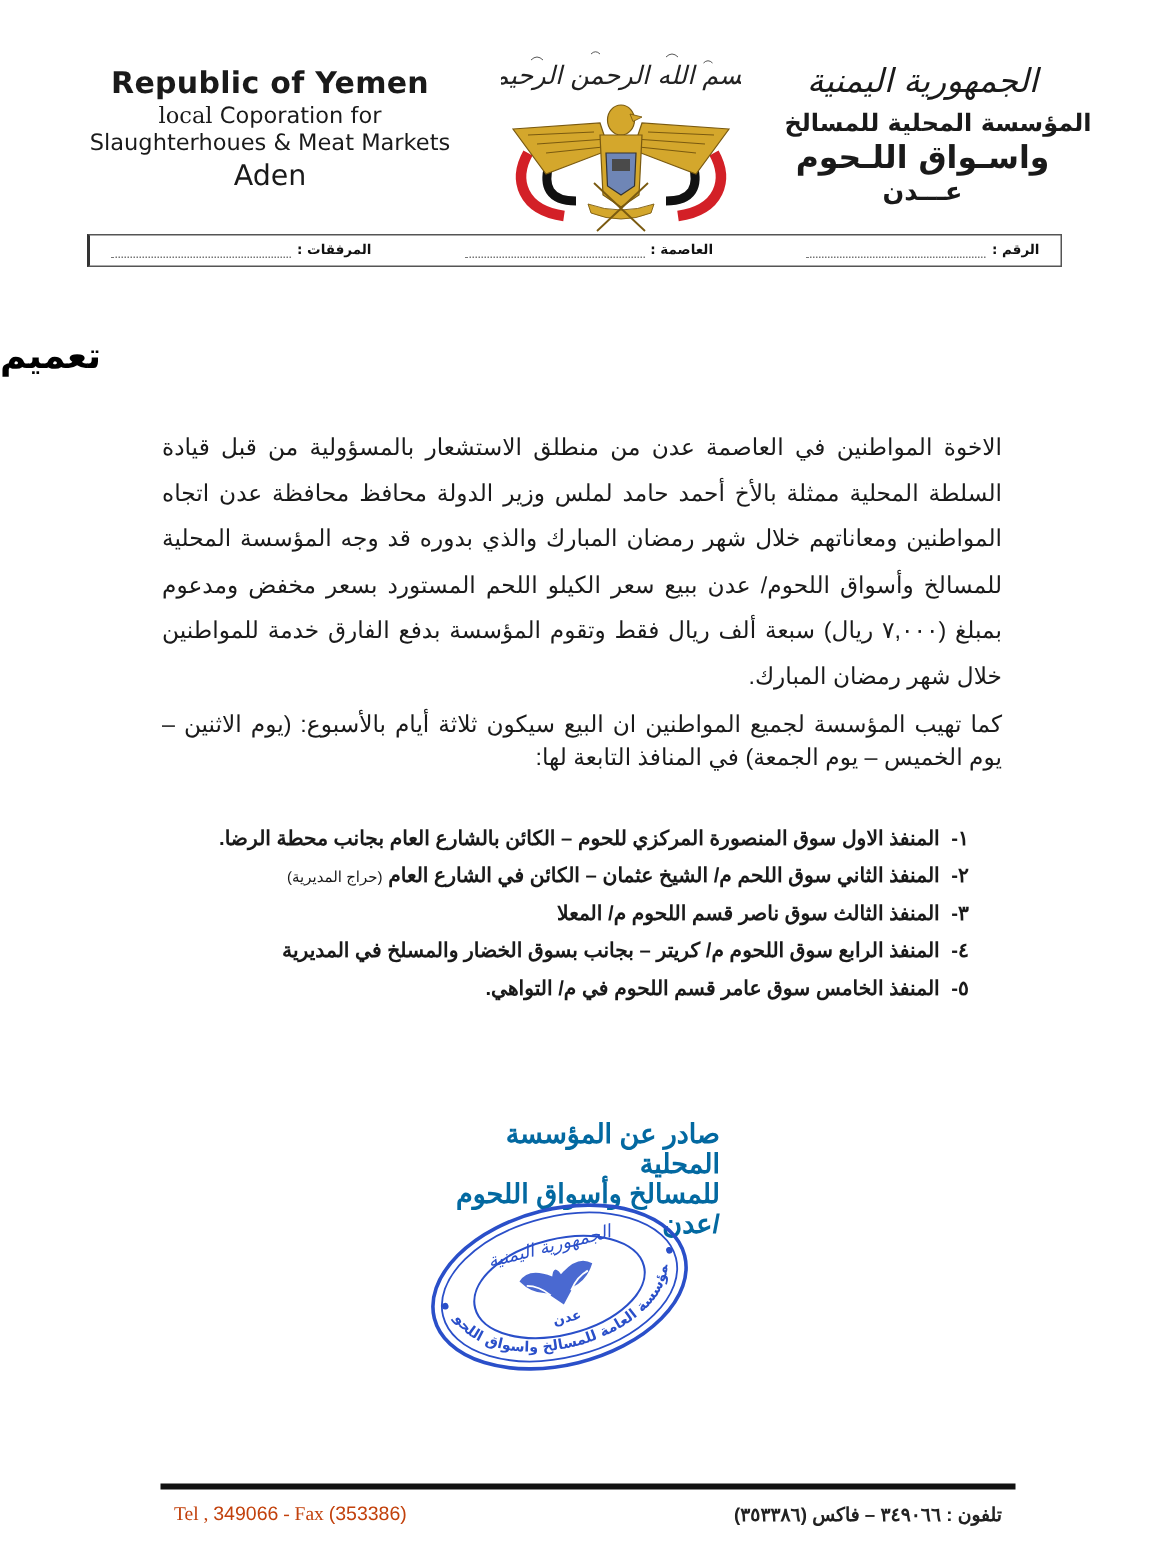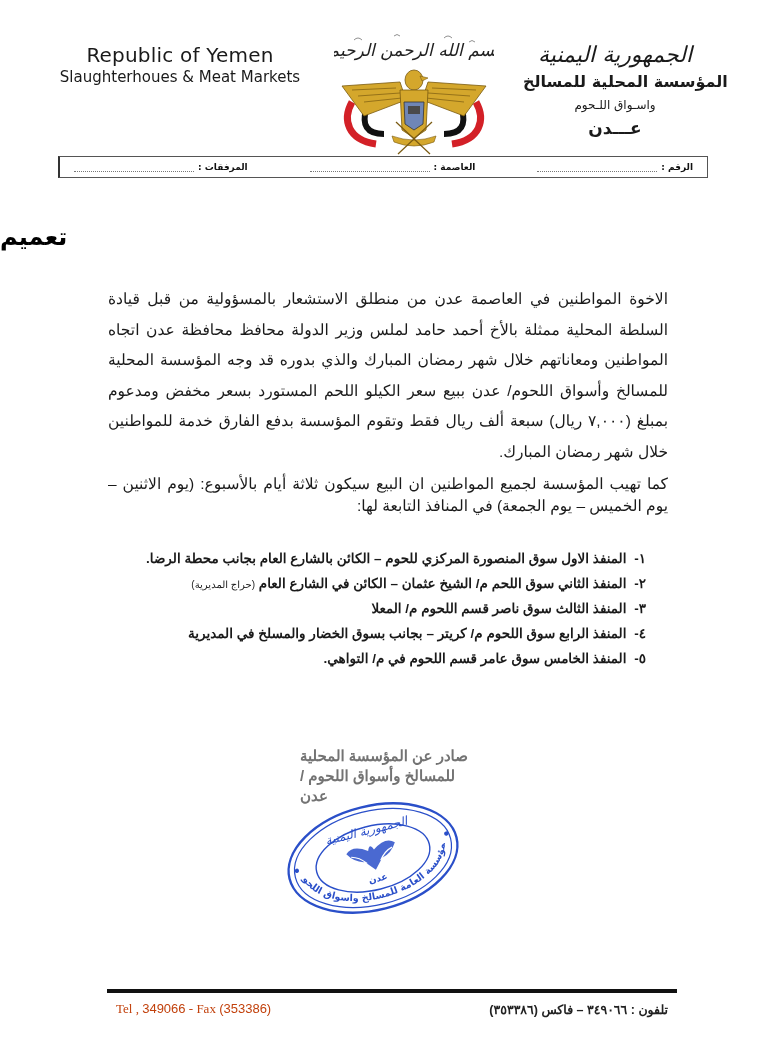--- a/index.html
+++ b/index.html
@@ -17,21 +17,21 @@
     }
     .abs { position: absolute; }
 
     
     .en-header {
       left: 30px; top: 42px; width: 300px;
       text-align: center;
       font-family: "DejaVu Sans", sans-serif;
       color: #1a1a1a;
     }
-    .en-l1 { font-size: 20px; line-height: 26px; font-weight: normal; letter-spacing: 0.2px; }
+    .en-l1 { font-size: 20px; line-height: 26px; font-weight: bold; letter-spacing: 0.2px; }
     .en-l2 { font-size: 15px; line-height: 18px; }
     .en-l2 .serif { font-family: "DejaVu Serif", "Liberation Serif", serif; }
     .en-l3 { font-size: 15px; line-height: 18px; white-space: nowrap; }
     .en-l4 { font-size: 19px; line-height: 26px; }
 
     
     .emblem {
       left: 334px; top: 30px; width: 160px; height: 126px;
     }
 
@@ -42,21 +42,21 @@
       text-align: center;
       color: #1a1a1a;
     }
     .ar-cal {
       font-family: "DejaVu Serif", serif;
       font-style: italic;
       font-size: 22px;
       line-height: 30px;
     }
     .ar-org1 { font-size: 16px; font-weight: bold; line-height: 24px; text-align: left; direction: rtl; padding-left: 28px; }
-    .ar-org2 { font-size: 12px; font-weight: normal; line-height: 22px; }
+    .ar-org2 { font-size: 21px; font-weight: bold; line-height: 22px; }
     .ar-org3 { font-size: 17px; font-weight: bold; line-height: 24px; letter-spacing: 6px; }
 
     
     .ref-box {
       left: 58px; top: 156px; width: 650px; height: 22px;
       border: 1px solid #555;
       border-left: 2px solid #333;
       direction: rtl;
       display: flex;
       align-items: center;
@@ -115,26 +115,26 @@
       white-space: nowrap;
       padding-right: 6px;
     }
     .outlets li .num { margin-left: 4px; }
     .outlets li .small { font-weight: normal; font-size: 10px; }
 
     
     .issuer {
       left: 300px; top: 746px; width: 180px;
       direction: rtl;
-      text-align: left;
+      text-align: right;
       font-family: "Liberation Sans", sans-serif;
       font-weight: bold;
-      font-size: 15px;
+      font-size: 18px;
       line-height: 20px;
-      color: #737373;
+      color: #0369a1;
     }
 
     .stamp {
       left: 278px; top: 796px; width: 190px; height: 124px;
     }
 
     
     .footer-rule {
       left: 107px; top: 989px; width: 570px; height: 4px;
       background: #111;
@@ -155,21 +155,23 @@
       font-size: 12.5px;
       color: #222;
       white-space: nowrap;
     }
   </style>
 </head>
 <body>
 
 <div class="abs en-header">
   <div class="en-l1">Republic of Yemen</div>
+  <div class="en-l2"><span class="serif">local</span><span> Coporation for</span></div>
   <div class="en-l3">Slaughterhoues &amp; Meat Markets</div>
+  <div class="en-l4">Aden</div>
 </div>
 
 <div class="abs emblem">
   <svg width="160" height="126" viewBox="0 0 160 126">
 
     <text x="80" y="26" text-anchor="middle" font-family="DejaVu Serif, serif" font-style="italic" font-size="17" fill="#222" direction="rtl">بسم الله الرحمن الرحيم</text>
     <g stroke="#444" stroke-width="0.6" fill="none">
       <path d="M20 10 q4 -4 8 0"></path>
         <path d="M60 6 q3 -3 6 0"></path>
         <path d="M110 8 q4 -4 8 0"></path>

